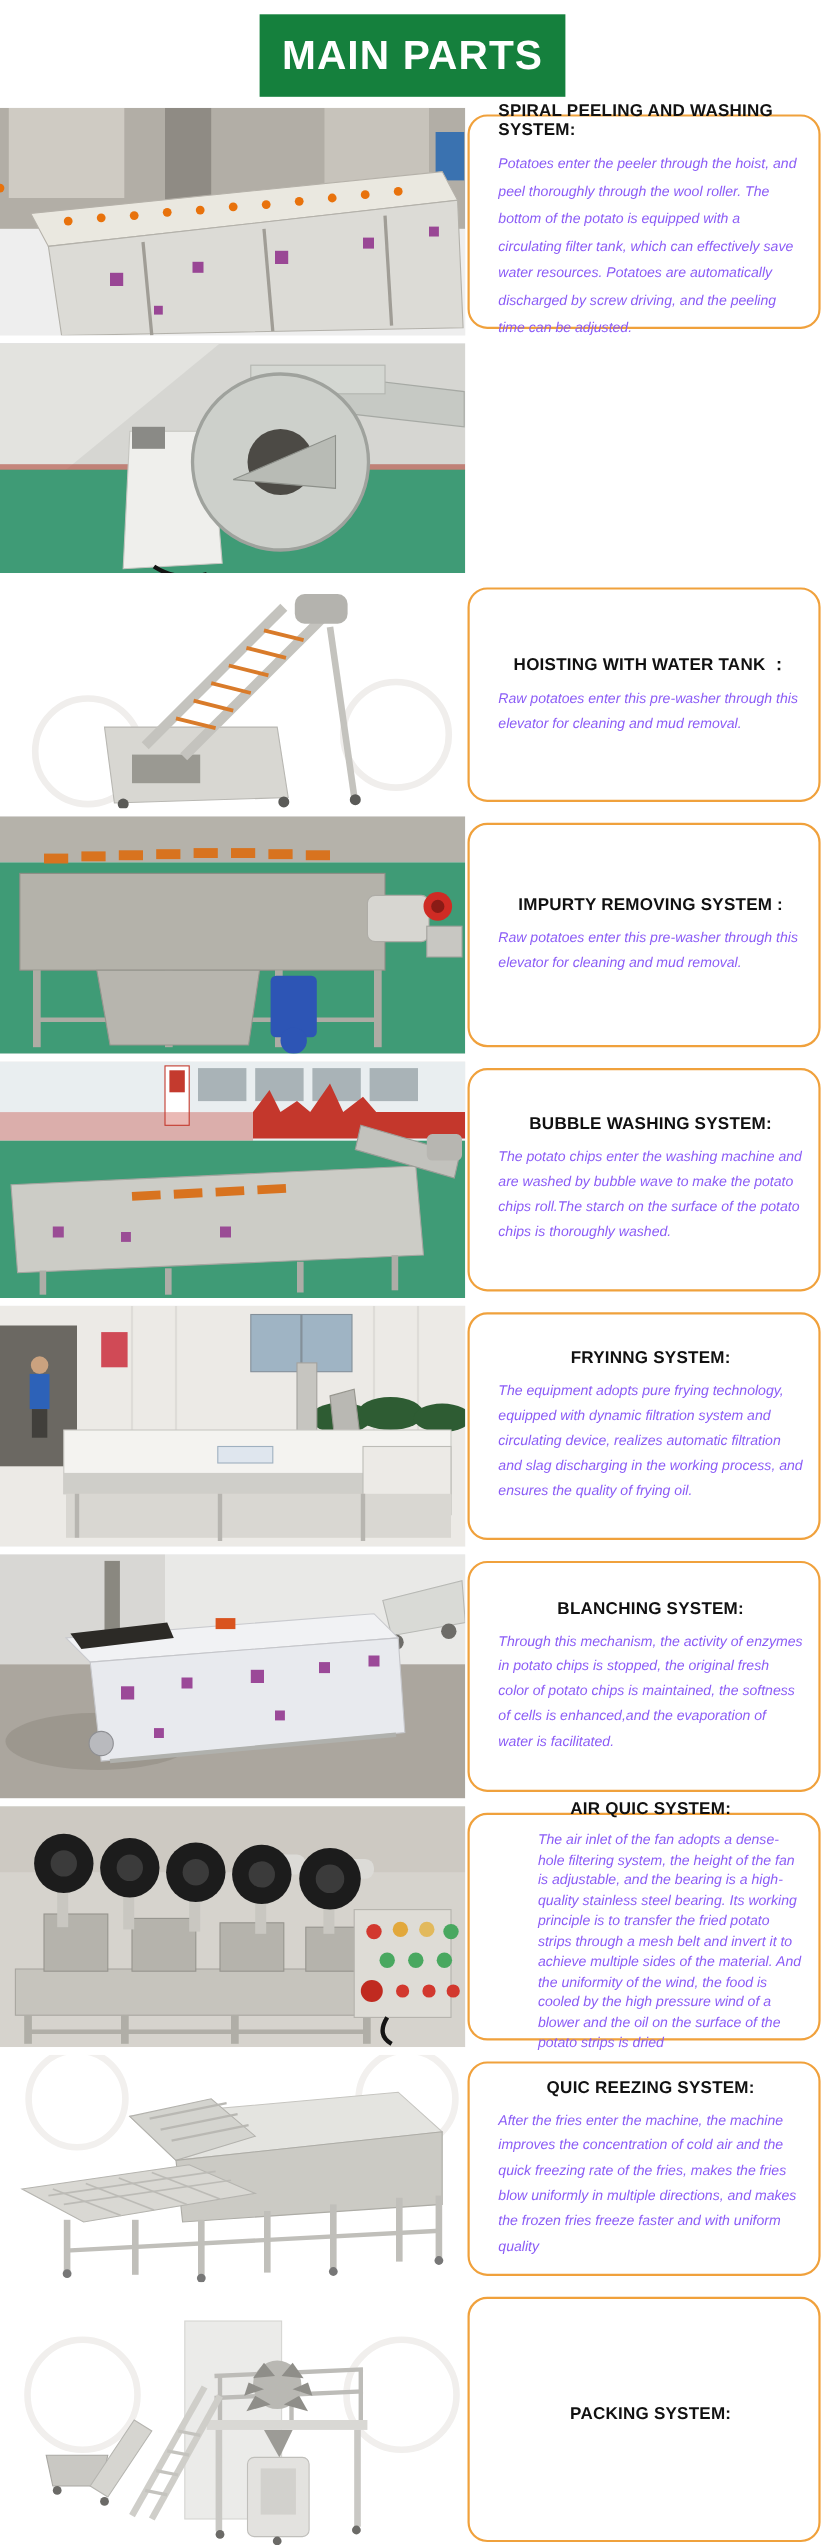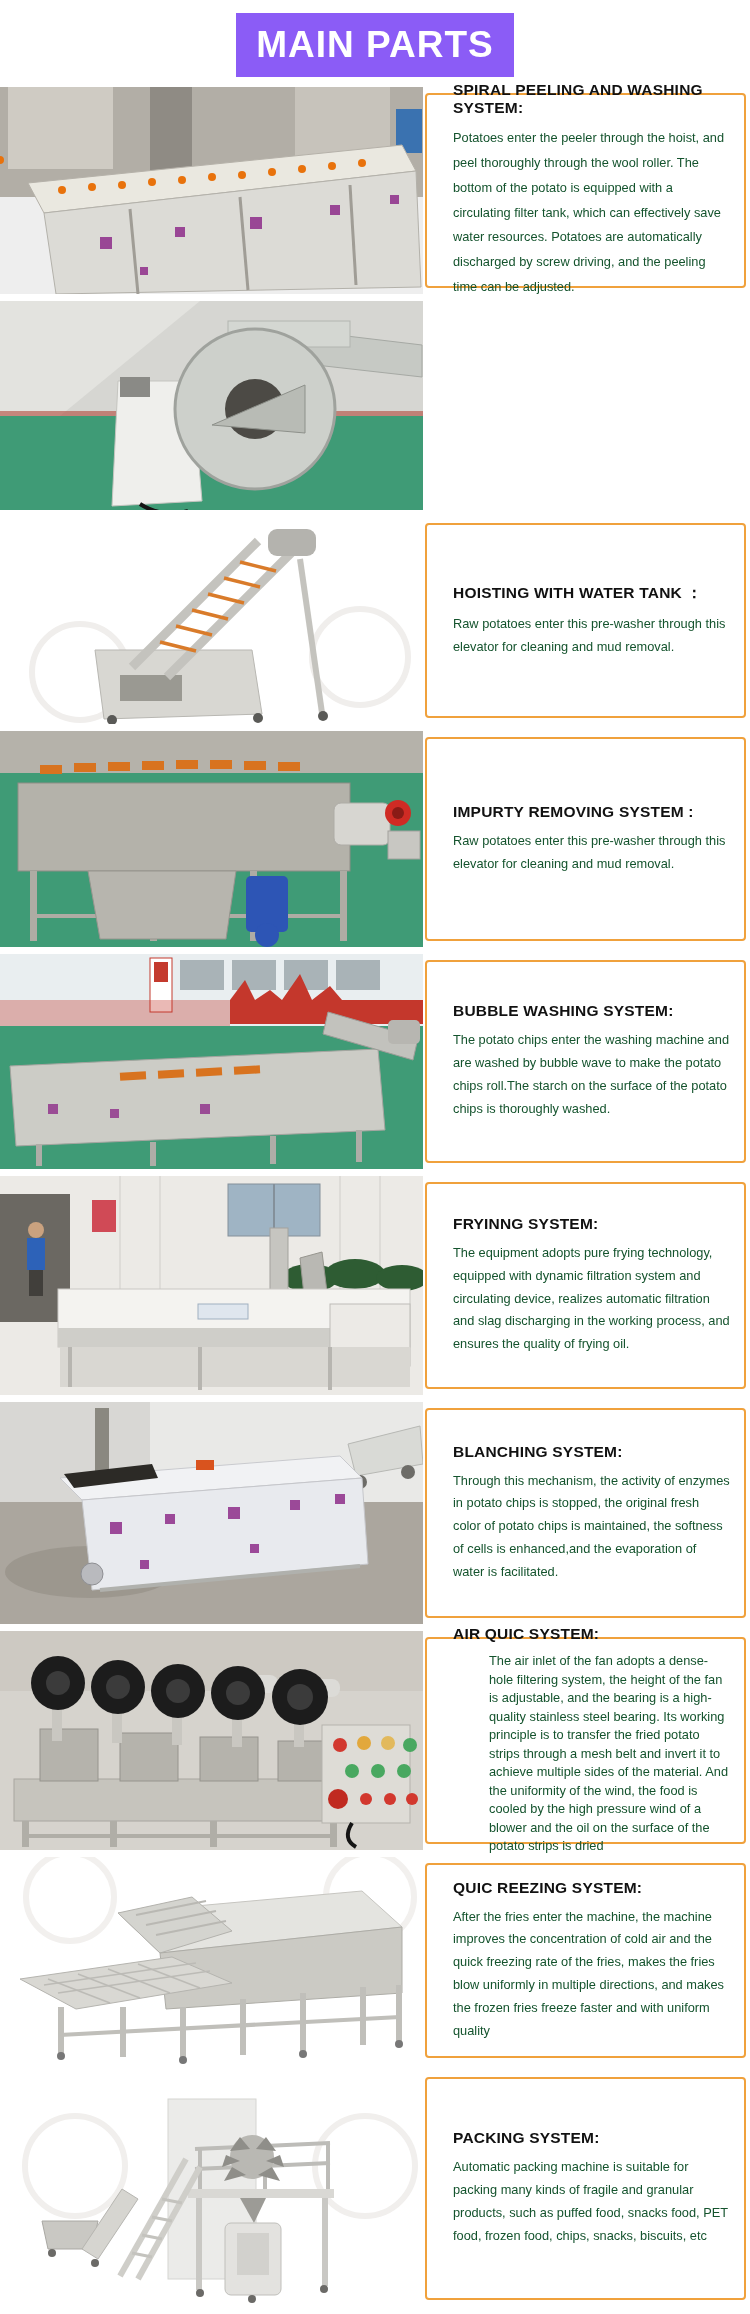--- a/index.html
+++ b/index.html
@@ -1,26 +1,26 @@
 <!DOCTYPE html>
 <html><head>
 <meta charset="utf-8">
 <style>
   html,body{margin:0;padding:0;background:#ffffff;}
   body{width:750px;font-family:"Liberation Sans",sans-serif;color:#1c1c1c;}
   .page{width:750px;overflow:hidden;}
   .header-wrap{padding:13px 0 10px;display:flex;justify-content:center;}
-  .header-banner{width:278px;height:64px;background:#8b5cf6;color:#fff;display:flex;align-items:center;justify-content:center;font-size:37px;font-weight:bold;letter-spacing:1px;}
+  .header-banner{width:278px;height:75px;background:#15803d;color:#fff;display:flex;align-items:center;justify-content:center;font-size:37px;font-weight:bold;letter-spacing:1px;}
   .section{display:flex;margin-bottom:7px;}
   .photo{width:423px;flex:none;position:relative;overflow:hidden;background:#eee;}
   .photo svg{display:block;width:100%;height:100%;}
-  .card{flex:1;margin:6px 4px 6px 2px;border:2px solid #F0A13C;border-radius:4px;background:#fff;
-        padding:10px 14px 10px 26px;display:flex;flex-direction:column;justify-content:center;}
+  .card{flex:1;margin:6px 4px 6px 2px;border:2px solid #F0A13C;border-radius:18px;background:#fff;
+        padding:10px 14px 10px 26px;display:flex;flex-direction:column;justify-content:center;align-items:center;}
   .card h3{margin:0 0 9px;font-size:15.5px;font-weight:700;color:#111;letter-spacing:.2px;}
-  .card p{margin:0;font-size:12.8px;line-height:1.78;color:#14532d;}
+  .card p{margin:0;font-size:12.8px;line-height:1.78;color:#8b5cf6;font-style:italic;}
   .section.compact .card p{line-height:1.45;margin-left:36px;}
   .section.roomy .card p{line-height:1.95;}
 </style>
 </head>
 <body>
 
 <div class="page">
 
   <div class="header-wrap">
     <div class="header-banner">MAIN PARTS</div>
@@ -431,17 +431,16 @@
             <circle cx="52" cy="182" r="4"></circle>
             <circle cx="95" cy="192" r="4"></circle>
             <circle cx="200" cy="222" r="4"></circle>
             <circle cx="324" cy="218" r="4"></circle>
             <circle cx="252" cy="228" r="4"></circle>
           </g>
       </svg>
     </div>
     <div class="card">
       <h3>PACKING  SYSTEM:</h3>
-      <p>Automatic packing machine is suitable for packing many kinds of fragile and granular products, such as puffed food, snacks food, PET food, frozen food, chips, snacks, biscuits, etc</p>
     </div>
   </section>
 
 </div>
 
 </body></html>

